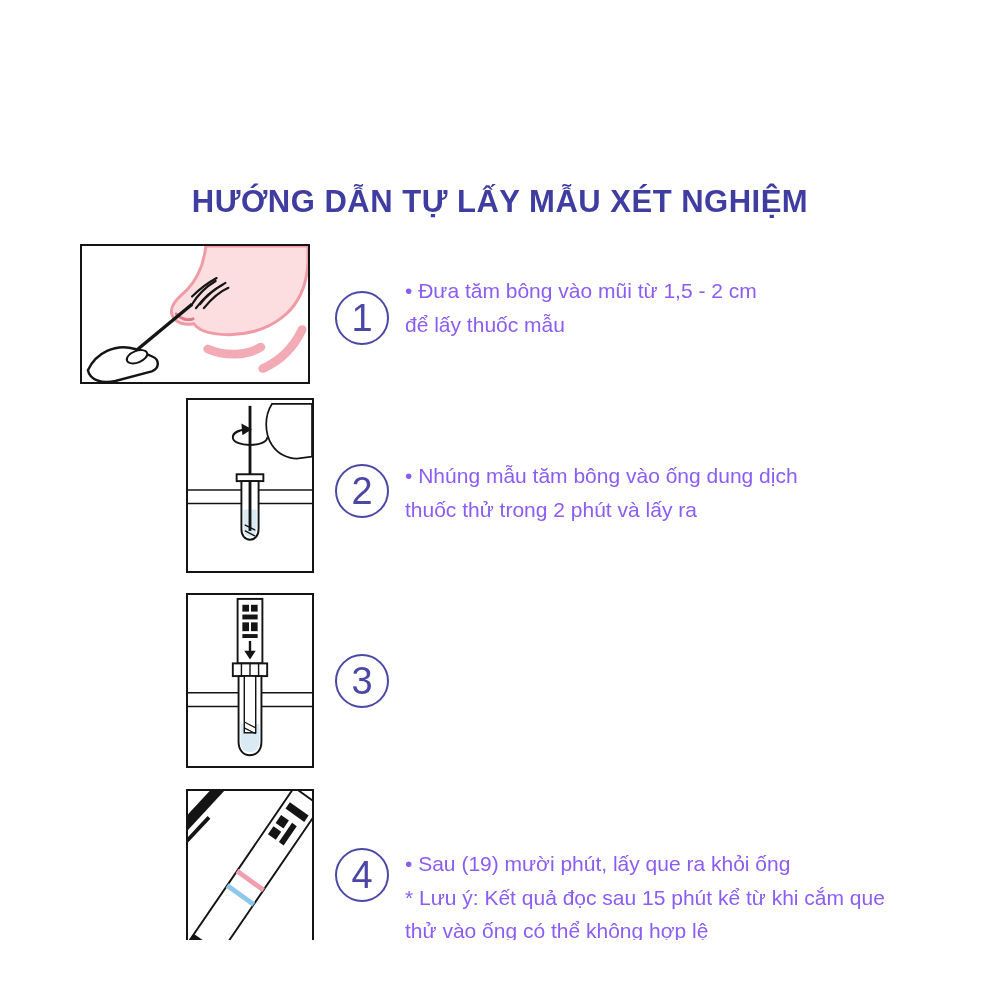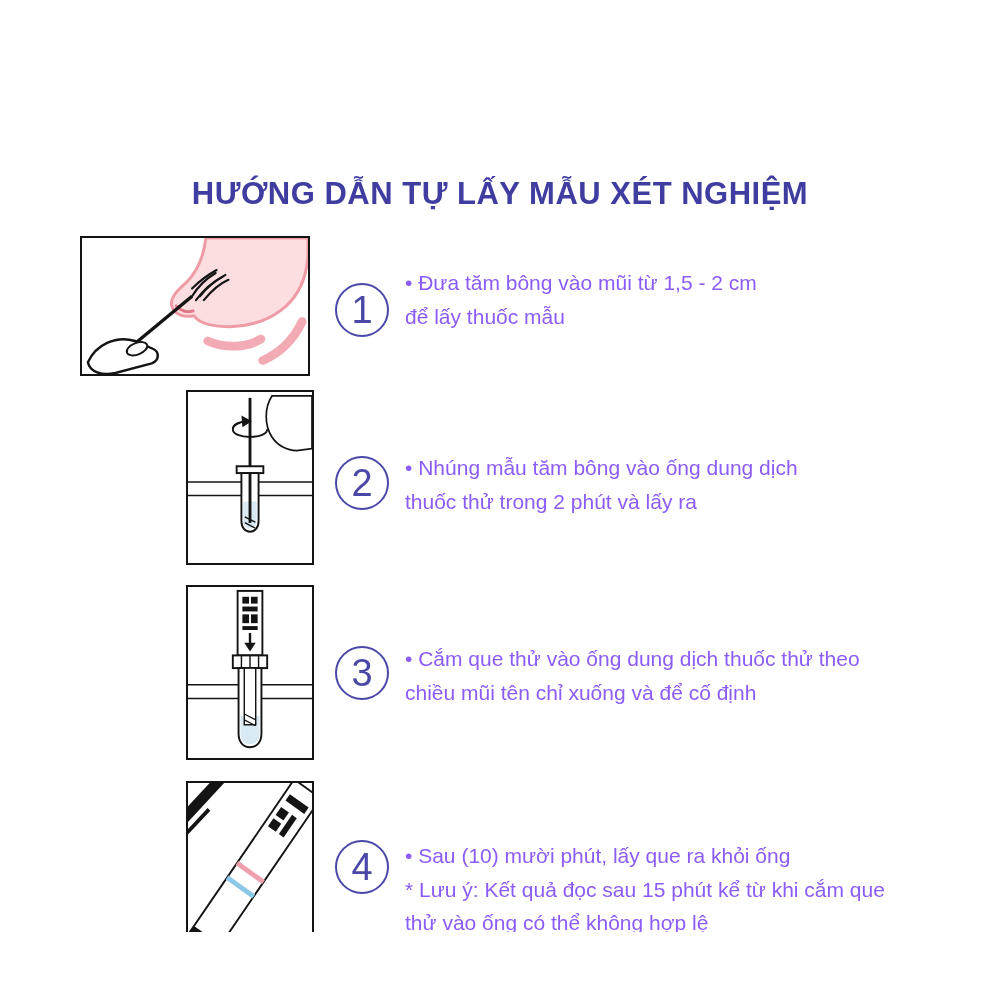--- a/index.html
+++ b/index.html
@@ -1,20 +1,20 @@
 <!DOCTYPE html>
 <html><head>
 <meta charset="utf-8">
 <style>
   * { margin:0; padding:0; box-sizing:border-box; }
   html,body { background:#ffffff; }
   body { font-family:"Liberation Sans", sans-serif; }
   .page {
     position:relative; width:1000px; height:932px;
-    background:#ffffff; overflow:hidden; margin:0 auto;
+    background:#ffffff; overflow:hidden; margin:8px auto;
   }
   .title {
     position:absolute; top:176px; left:0; width:100%;
     text-align:center; font-size:31px; font-weight:bold;
     letter-spacing:0.5px; color:#403da1;
   }
   .illus {
     position:absolute; border:2px solid #141414; background:#fff;
   }
   .illus svg { display:block; width:100%; height:100%; }
@@ -122,24 +122,20 @@
       <rect x="59" y="83" width="12" height="58" fill="#ffffff" stroke="#141414" stroke-width="1.5"></rect>
       <g stroke="#141414" stroke-width="1.2">
         <line x1="59" y1="130" x2="71" y2="136"></line>
         <line x1="59" y1="136" x2="71" y2="142"></line>
       </g>
     </svg>
   </div>
   <div class="circle circle3">
     <span>3</span>
   </div>
-  <div class="lines lines3">
-    <div>• Cắm que thử vào ống dung dịch thuốc thử theo</div>
-    <div>chiều mũi tên chỉ xuống và để cố định</div>
-  </div>
 
   <div class="illus illus4">
     <svg viewBox="0 0 130 179" preserveAspectRatio="none">
       <line x1="-4" y1="36" x2="36" y2="-6" stroke="#141414" stroke-width="11"></line>
       <line x1="-4" y1="54" x2="22" y2="27" stroke="#141414" stroke-width="4"></line>
       <g transform="translate(65,92) rotate(-55)">
         <rect x="-105" y="-17" width="210" height="34" fill="#ffffff" stroke="#141414" stroke-width="2"></rect>
         <rect x="-105" y="-17" width="27" height="34" fill="#141414"></rect>
         <rect x="-20" y="-17" width="5" height="34" fill="#8cc8e8"></rect>
         <rect x="-2" y="-17" width="5" height="34" fill="#f09fae"></rect>
@@ -147,18 +143,18 @@
         <rect x="64" y="-12" width="10" height="10" fill="#141414"></rect>
         <rect x="50" y="2" width="24" height="6" fill="#141414"></rect>
         <rect x="82" y="-12" width="8" height="24" fill="#141414"></rect>
       </g>
     </svg>
   </div>
   <div class="circle circle4">
     <span>4</span>
   </div>
   <div class="lines lines4">
-    <div>• Sau (10) mười phút, lấy que ra khỏi ống</div>
+    <div>• Sau (19) mười phút, lấy que ra khỏi ống</div>
     <div>* Lưu ý: Kết quả đọc sau 15 phút kể từ khi cắm que</div>
     <div>thử vào ống có thể không hợp lệ</div>
   </div>
 
 </div>
 
 </body></html>

